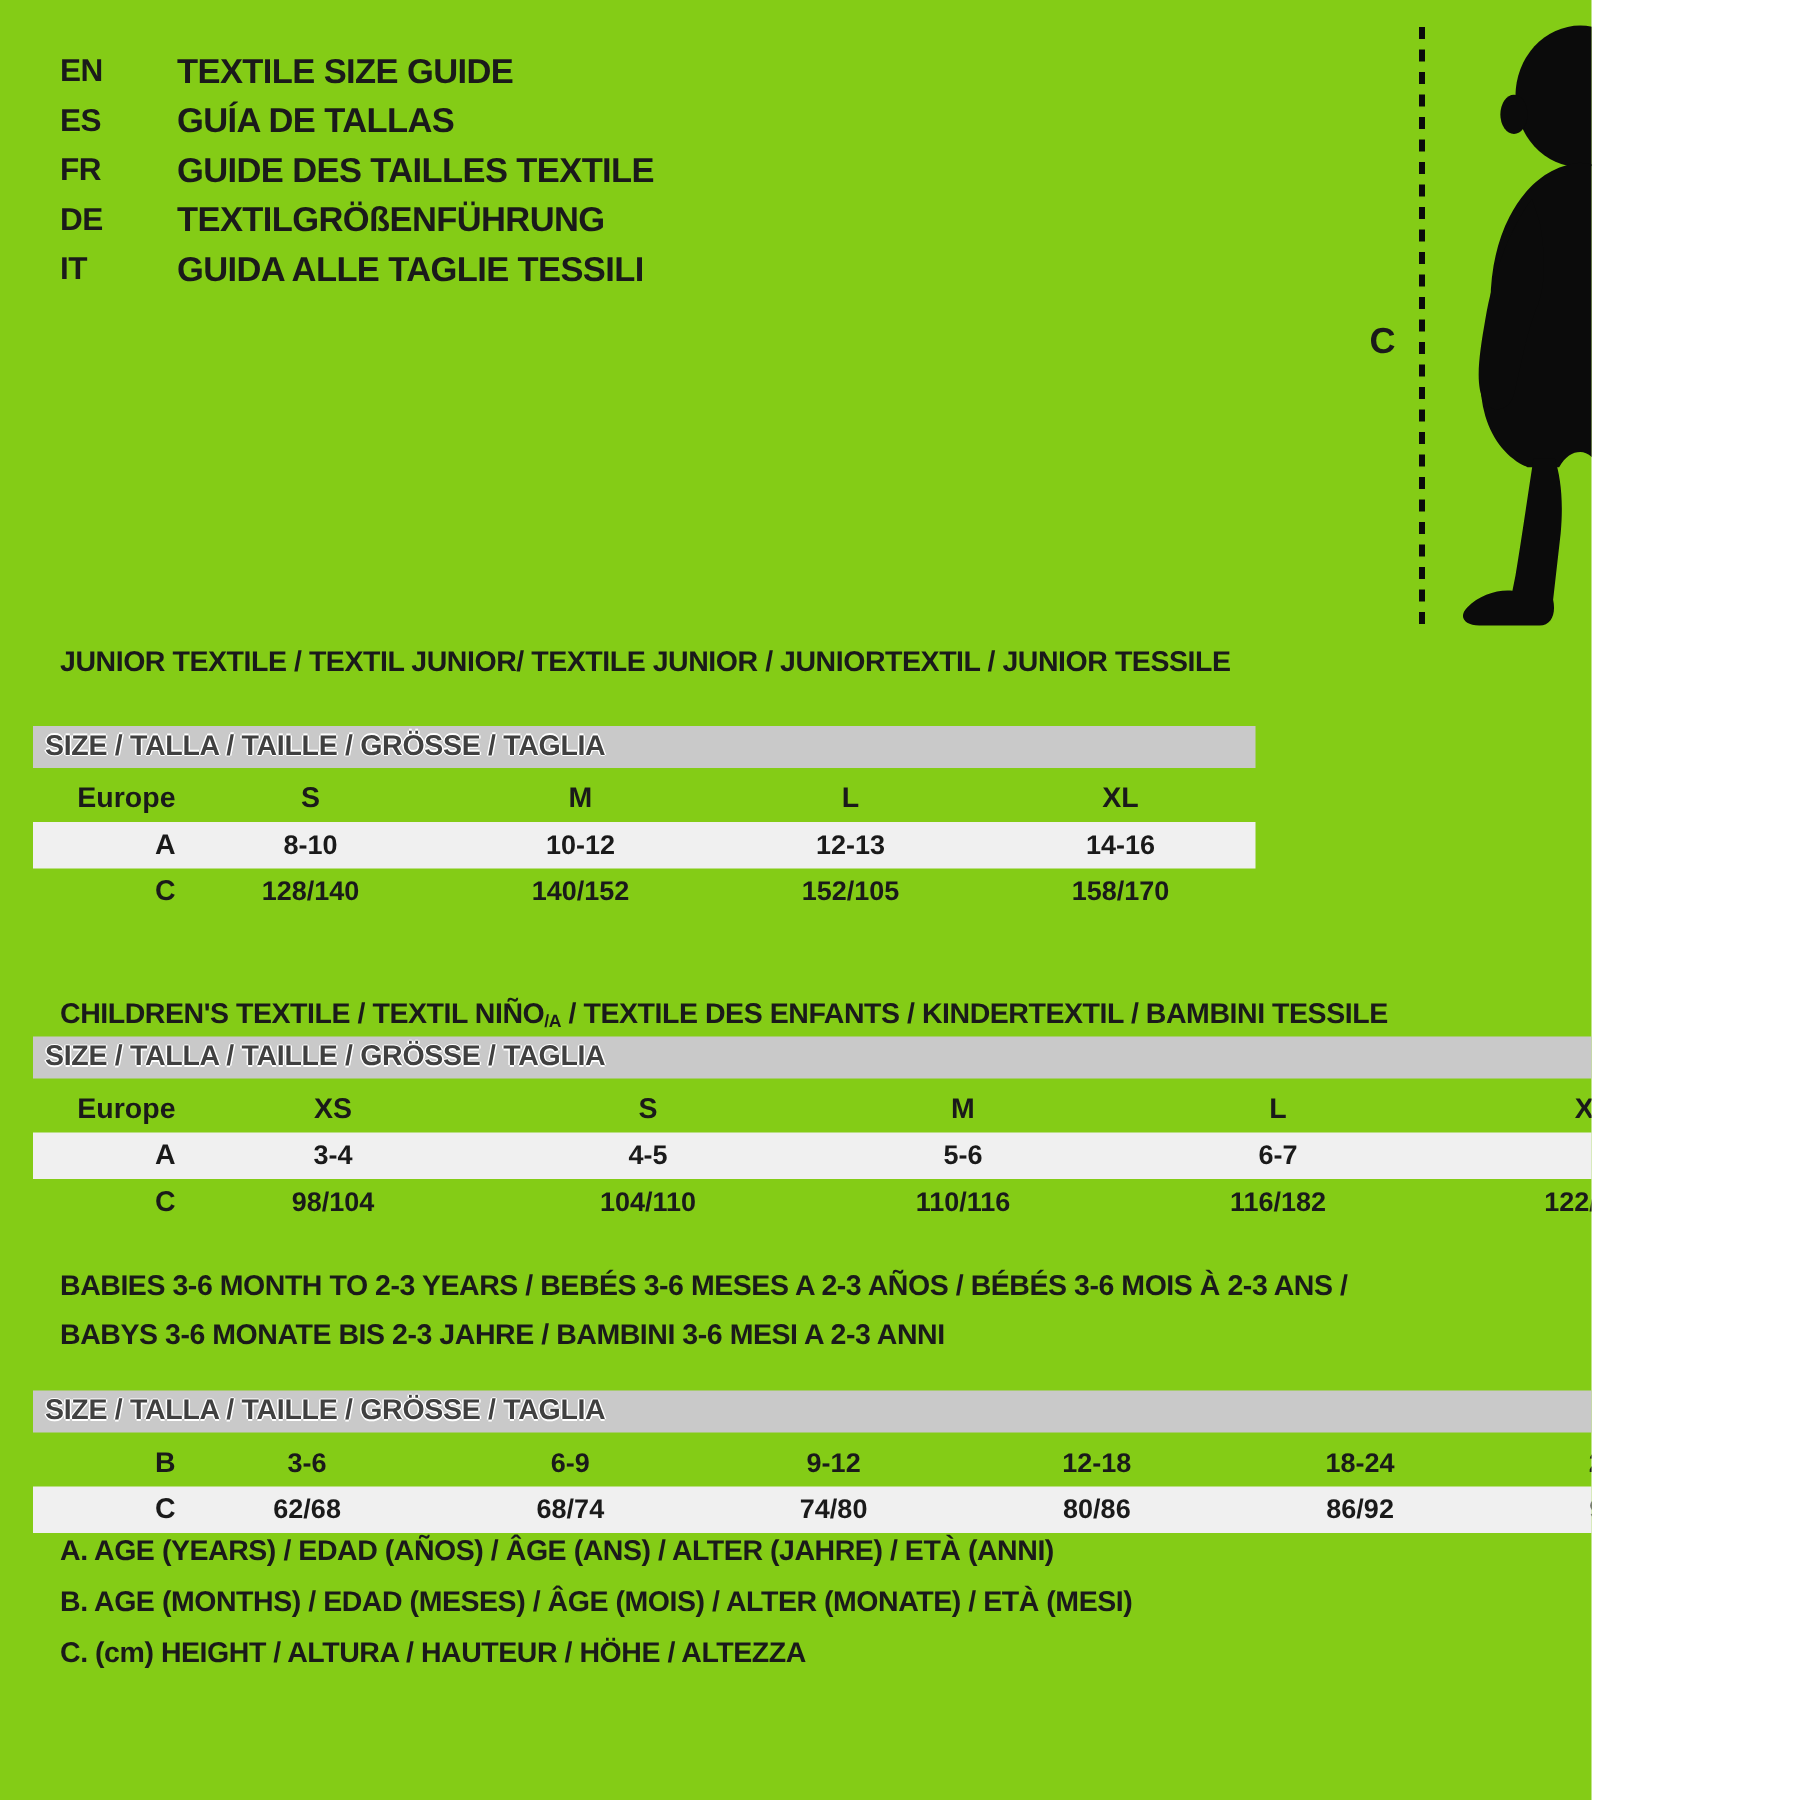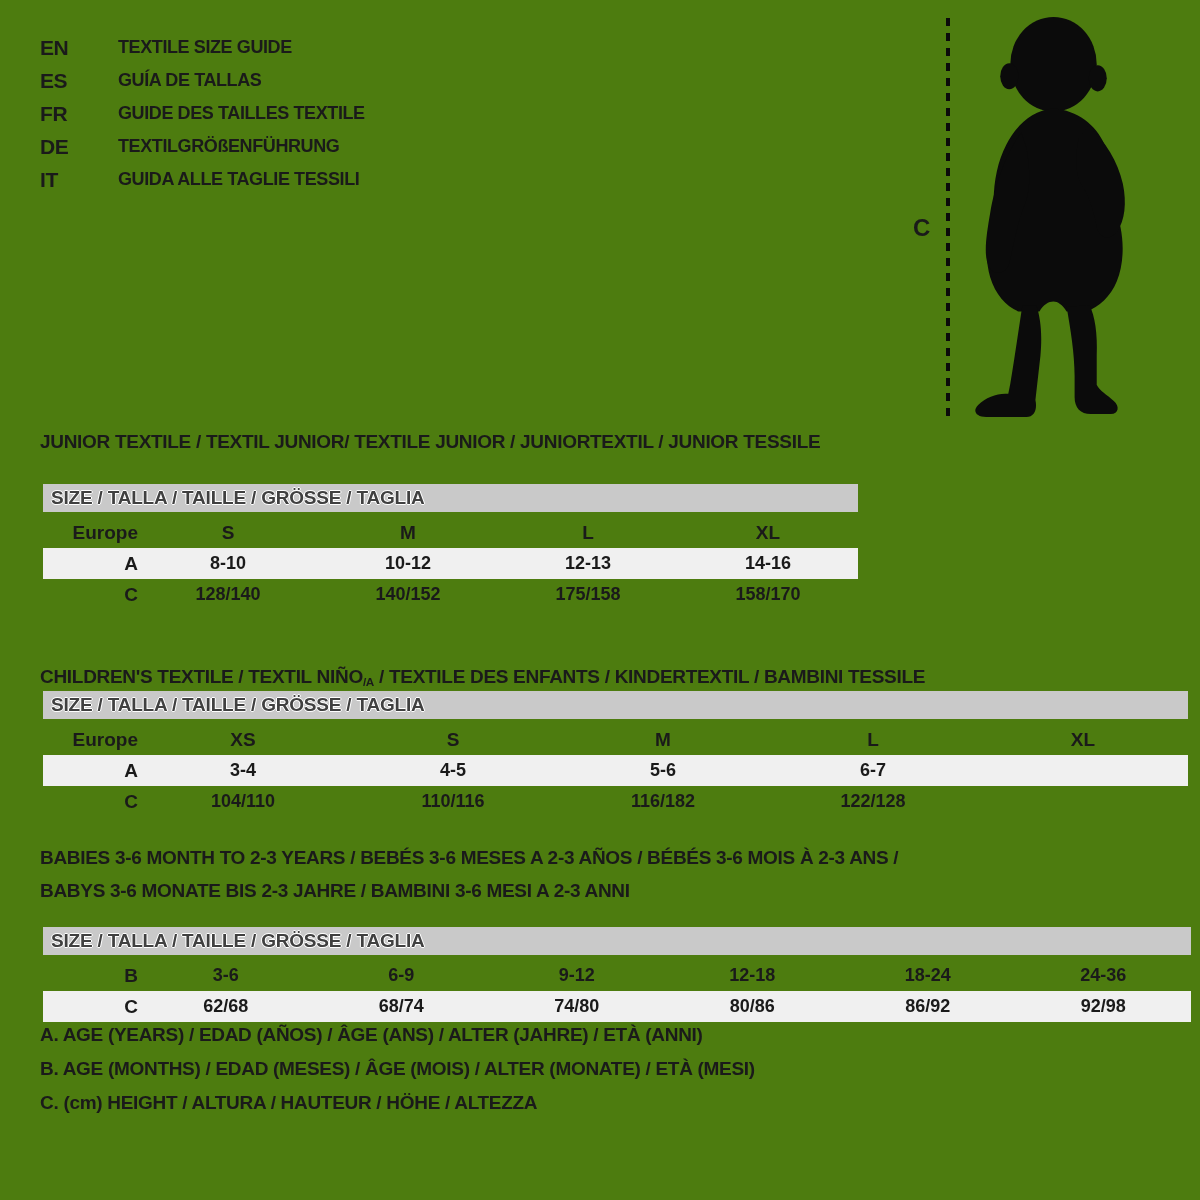--- a/index.html
+++ b/index.html
@@ -1,34 +1,34 @@
 <!DOCTYPE html>
 <html style="--band-bg: #c9c9c9; --row-alt-bg: #f0f0f0; --text: #1a1a1a; --band-text: #404040;"><head>
 <meta charset="utf-8">
 <style>
   html,body{margin:0;padding:0;background:#ffffff;}
   #canvas{
-    position:relative;width:1200px;height:1200px;background:#4d7c0f;overflow:hidden;
+    position:relative;width:1061px;height:1200px;background:#84cc16;overflow:hidden;
     font-family:"Liberation Sans","DejaVu Sans",sans-serif;
     color:var(--text,#1a1a1a);
     -webkit-font-smoothing:antialiased;
   }
   
   .lang-block{position:absolute;left:40px;top:31px;}
   .lang-row{display:flex;height:33px;align-items:center;}
   .lang-code{width:78px;font-weight:700;font-size:21px;letter-spacing:-0.4px;}
-  .lang-title{font-weight:700;font-size:18px;letter-spacing:-0.4px;white-space:nowrap;}
+  .lang-title{font-weight:700;font-size:23px;letter-spacing:-0.4px;white-space:nowrap;}
   
   .measure-label{position:absolute;left:913px;top:214px;font-weight:700;font-size:24px;}
   .measure-line-svg{position:absolute;left:944px;top:18px;}
   .silhouette-svg{position:absolute;left:963px;top:14px;}
   
   .sec-title{position:absolute;left:40px;margin:0;font-weight:700;font-size:19px;letter-spacing:-0.3px;white-space:nowrap;line-height:33px;}
   .tsub{font-size:0.62em;vertical-align:-0.22em;}
-  .size-table{position:absolute;left:43px;}
+  .size-table{position:absolute;left:22px;}
   #table0{top:484px;width:815px;}
   #table1{top:691px;width:1145px;}
   #table2{top:927px;width:1148px;}
   #title0{top:425px;}
   #title1{top:660px;}
   #title2{top:841px;}
   .size-band{
     height:28px;line-height:28px;background:var(--band-bg,#c9c9c9);
     color:var(--band-text,#404040);font-weight:700;font-size:19px;letter-spacing:-0.2px;
     padding-left:8px;margin-bottom:5px;
@@ -107,21 +107,21 @@
           <span class="t-label">A</span>
           <span class="t-cell">8-10</span>
           <span class="t-cell">10-12</span>
           <span class="t-cell">12-13</span>
           <span class="t-cell">14-16</span>
         </div>
         <div class="t-row" style="grid-template-columns: 95px repeat(4, 1fr);">
           <span class="t-label">C</span>
           <span class="t-cell">128/140</span>
           <span class="t-cell">140/152</span>
-          <span class="t-cell">175/158</span>
+          <span class="t-cell">152/105</span>
           <span class="t-cell">158/170</span>
         </div>
       </div>
   </div>
 
   <h2 class="sec-title" id="title1">
     <span>CHILDREN'S TEXTILE / TEXTIL NIÑO</span><span class="tsub">/A</span><span> / TEXTILE DES ENFANTS / KINDERTEXTIL / BAMBINI TESSILE</span>
   </h2>
   <div class="size-table" id="table1">
     <div class="size-band">SIZE / TALLA / TAILLE / GRÖSSE / TAGLIA</div>
@@ -136,20 +136,21 @@
         </div>
         <div class="t-row shaded" style="grid-template-columns: 95px repeat(5, 1fr);">
           <span class="t-label">A</span>
           <span class="t-cell">3-4</span>
           <span class="t-cell">4-5</span>
           <span class="t-cell">5-6</span>
           <span class="t-cell">6-7</span>
         </div>
         <div class="t-row" style="grid-template-columns: 95px repeat(5, 1fr);">
           <span class="t-label">C</span>
+          <span class="t-cell">98/104</span>
           <span class="t-cell">104/110</span>
           <span class="t-cell">110/116</span>
           <span class="t-cell">116/182</span>
           <span class="t-cell">122/128</span>
         </div>
       </div>
   </div>
 
   <h2 class="sec-title" id="title2">
     <span style="display:block">BABIES 3-6 MONTH TO 2-3 YEARS / BEBÉS 3-6 MESES A 2-3 AÑOS / BÉBÉS 3-6 MOIS À 2-3 ANS /</span>

